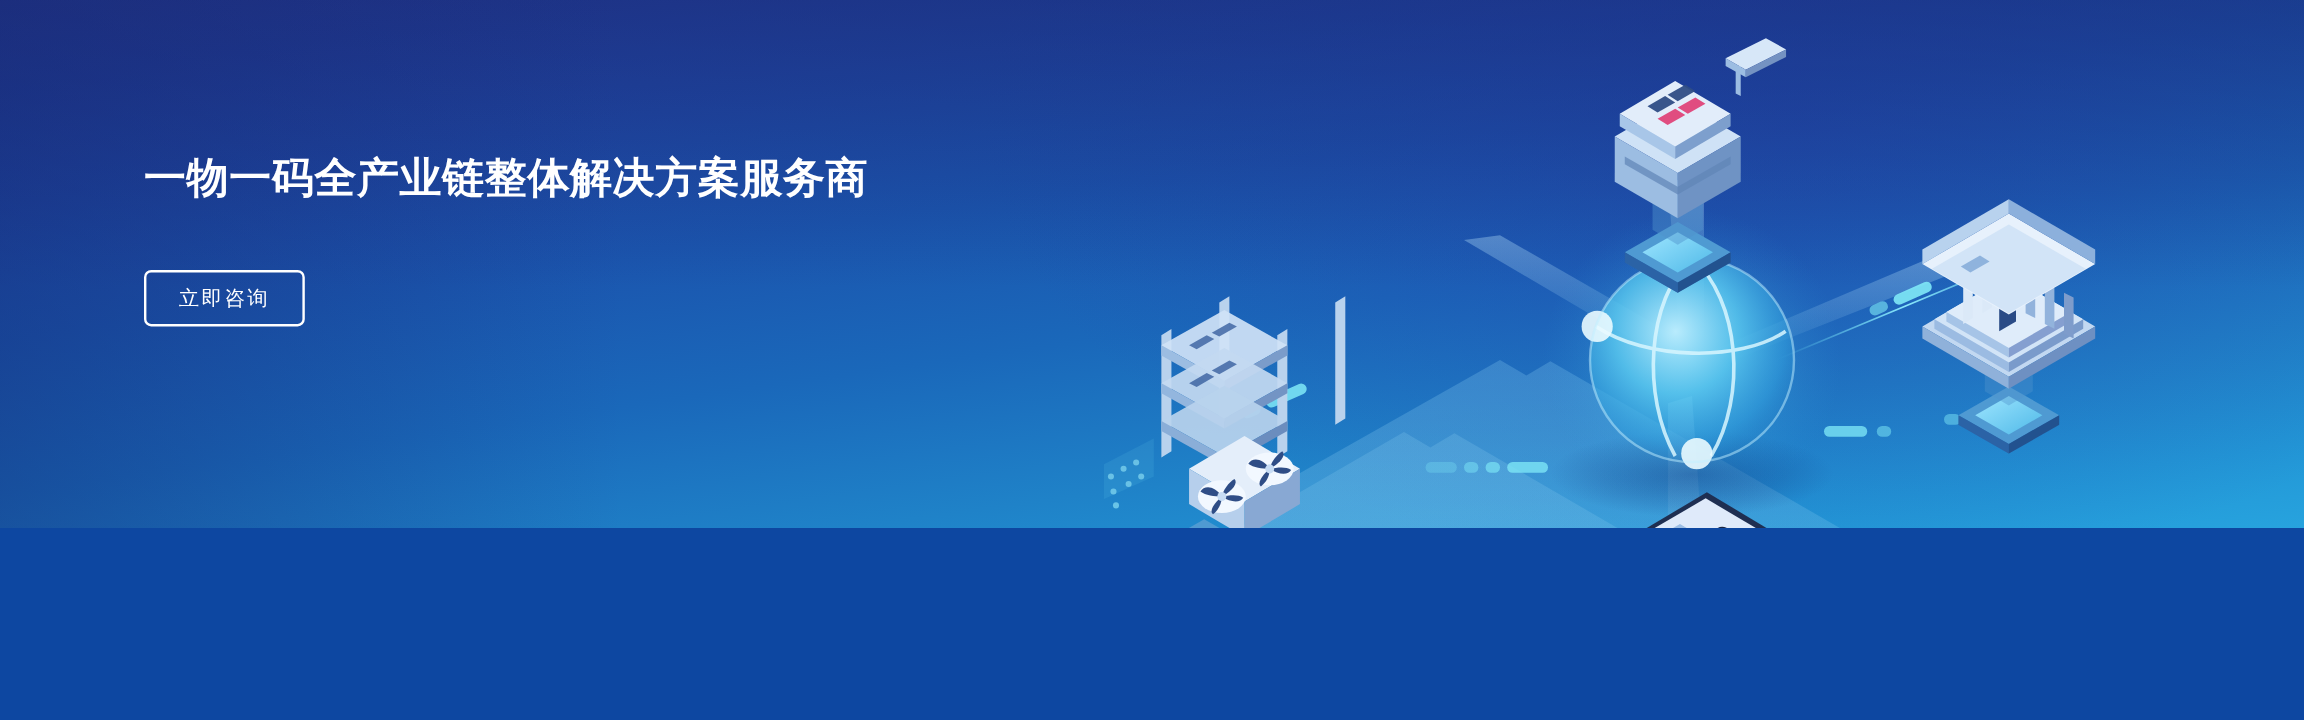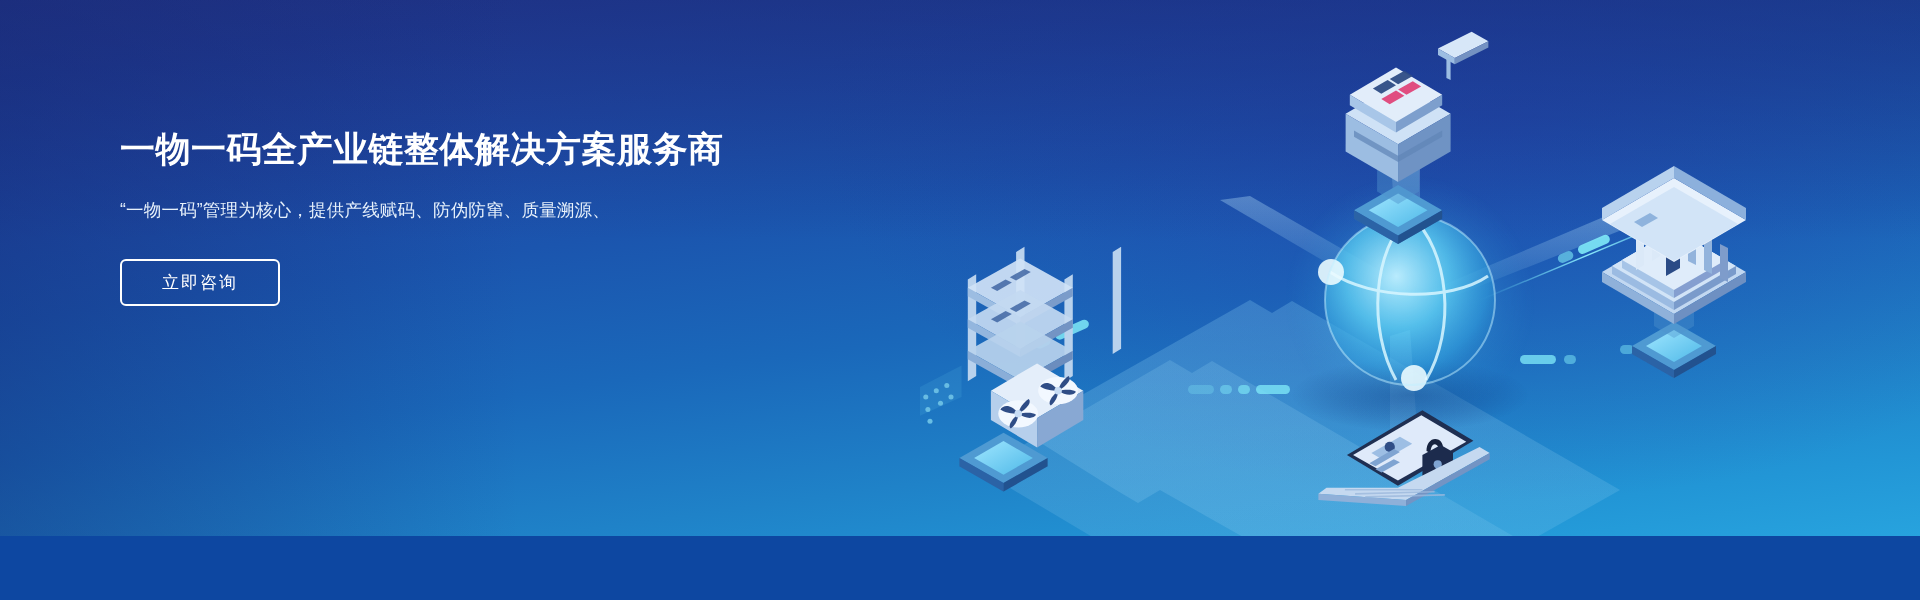--- a/index.html
+++ b/index.html
@@ -9,21 +9,21 @@
     background: #0d47a1;
   }
   body {
     font-family: "Liberation Sans", "DejaVu Sans", sans-serif;
   }
 
   
   .banner {
     position: relative;
     width: 1920px;
-    height: 536px;
+    height: 440px;
     overflow: hidden;
     background:
       radial-gradient(ellipse 1100px 620px at 78% 22%, rgba(36,64,170,0.55) 0%, rgba(36,64,170,0) 62%),
       linear-gradient(172deg,
         #2a3f9d 0%,
         #23419f 10%,
         #1f49a6 24%,
         #1b55ae 40%,
         #1a68ba 58%,
         #1f82c8 76%,
@@ -69,21 +69,21 @@
     line-height: 1.95;
     color: #e7f1fb;
     font-weight: normal;
     letter-spacing: 0.2px;
   }
   .subcopy-line { display: block; }
 
   .cta {
     display: inline-block;
     margin-top: 32px;
-    padding: 13px 40px;
+    padding: 13px 27px;
     border: 2px solid #ffffff;
     border-radius: 6px;
     background: transparent;
     color: #ffffff;
     font-size: 17px;
     letter-spacing: 2px;
     font-family: inherit;
     cursor: pointer;
     line-height: 1;
   }
@@ -416,19 +416,18 @@
         </g>
       </g>
 
     </svg>
   </div>
 
   <div class="copy">
     <h1 class="headline">一物一码全产业链整体解决方案服务商</h1>
 
     <p class="subcopy">
-      <span class="subcopy-line">“一物一码”管理为核心，提供产线赋码、防伪防窜、质量溯源、</span>
     </p>
 
     <button class="cta">立即咨询</button>
   </div>
 
 </div>
 
 </body></html>

